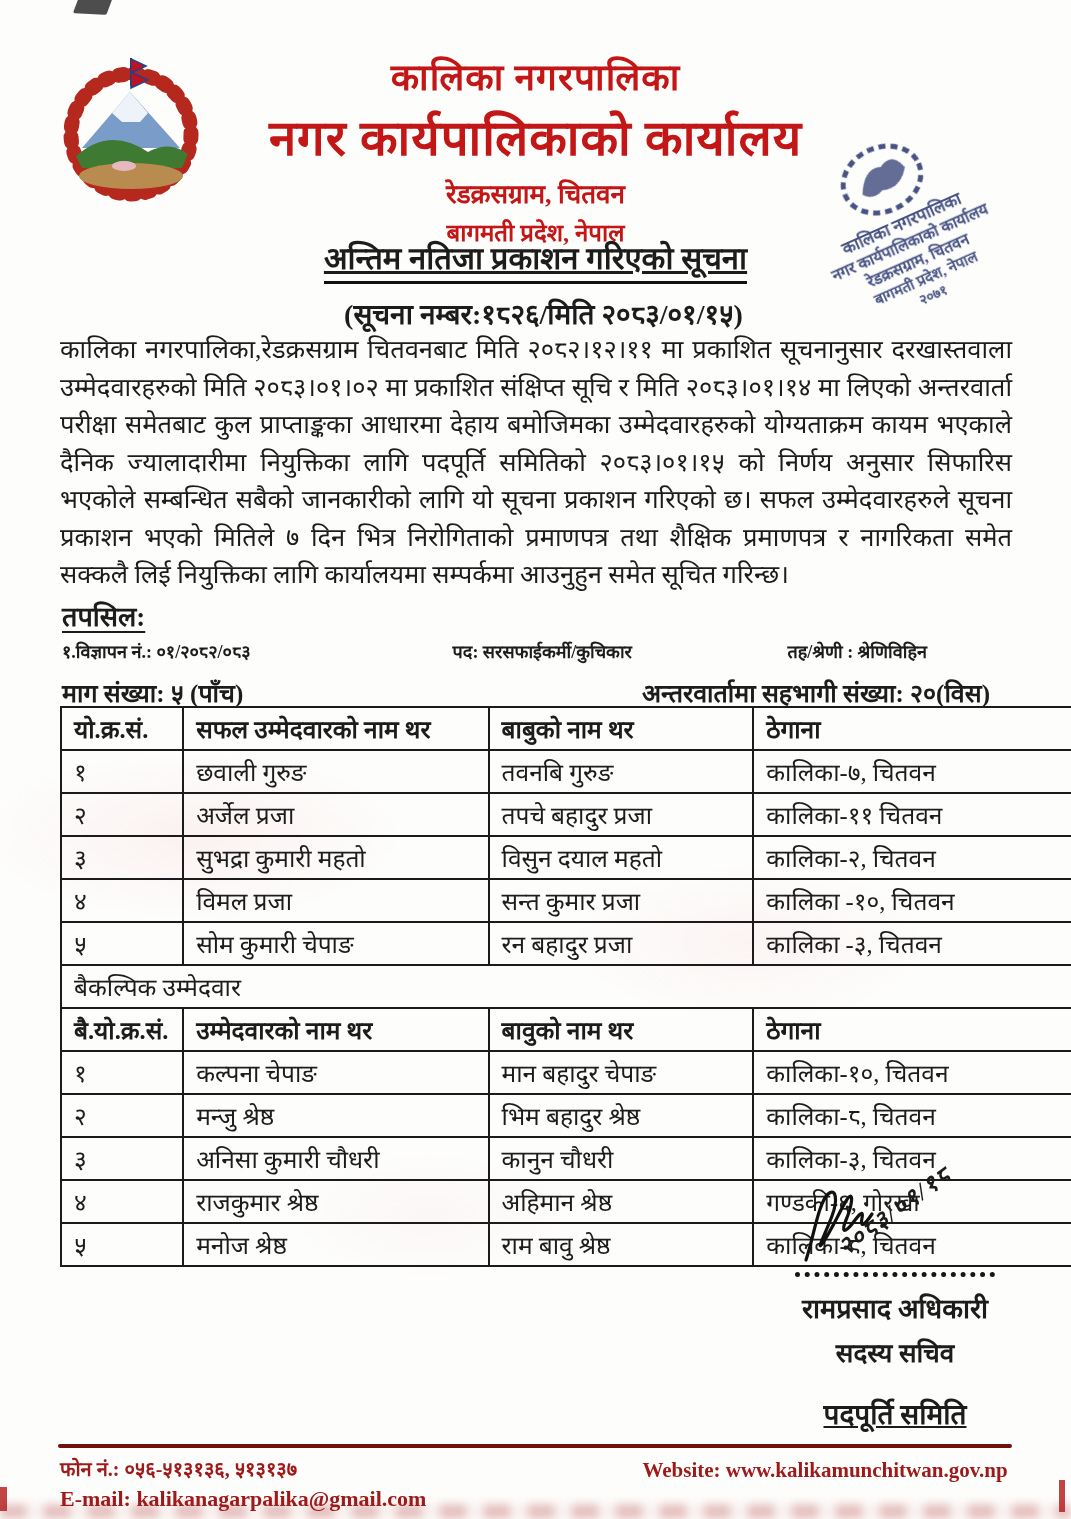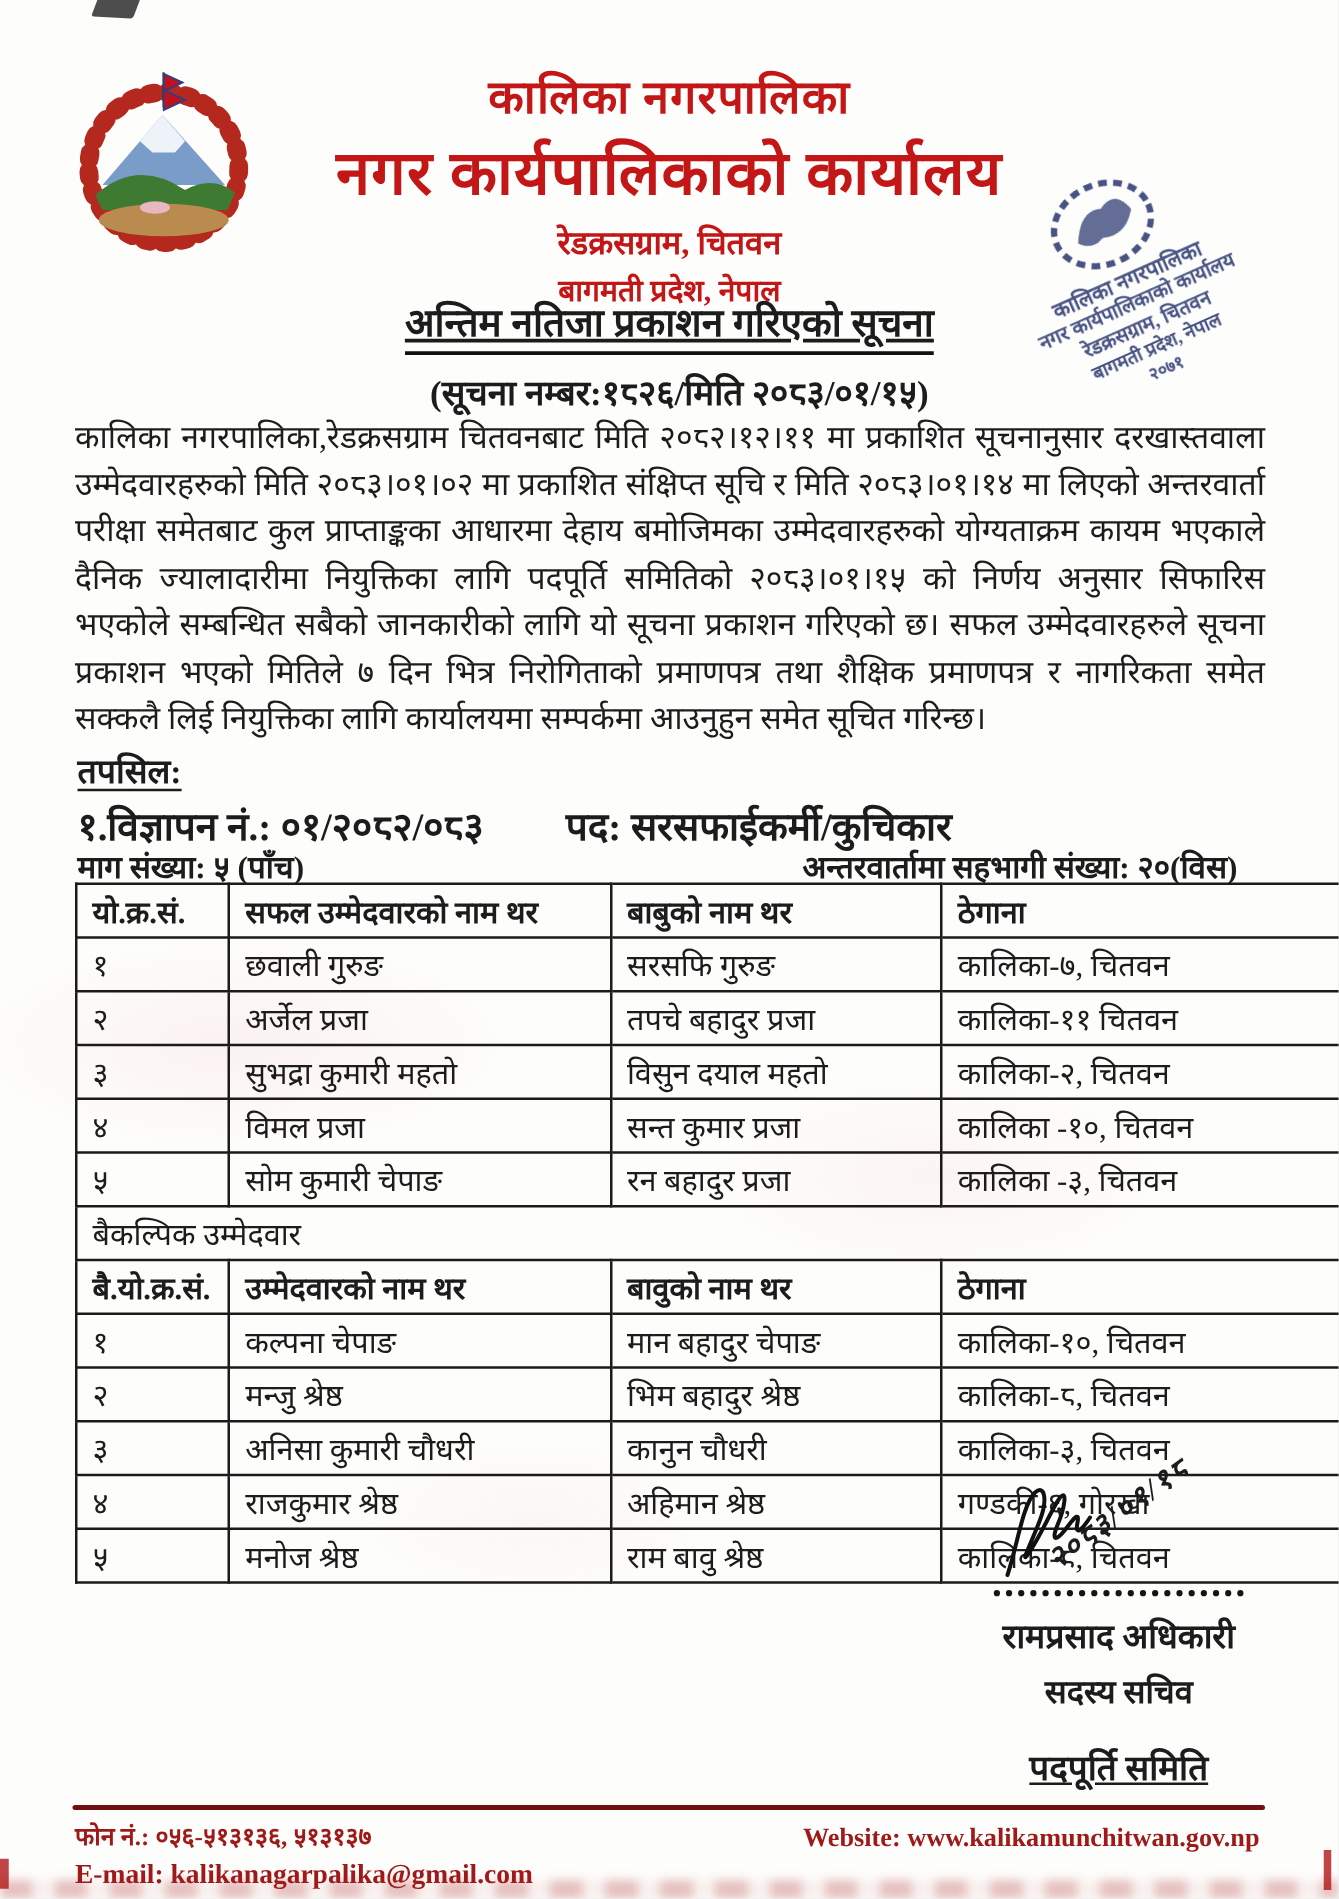--- a/index.html
+++ b/index.html
@@ -37,21 +37,21 @@
   .seal{position:absolute;left:778px;top:138px;width:260px;height:200px;transform:rotate(-24deg);
     color:var(--seal-blue);text-align:center;opacity:.92;filter:blur(.4px);}
   .seal .s-line{font-weight:bold;line-height:1.25;}
   
   .title-block{position:absolute;left:0;right:0;top:236px;text-align:center;}
   .doc-title{display:inline-block;font-size:31px;font-weight:bold;border-bottom:3px solid #111;padding-bottom:3px;text-decoration:underline;}
   .doc-sub{font-size:28px;font-weight:bold;margin-top:10px;padding-left:16px;}
   
   .body-para{position:absolute;left:60px;top:331px;width:952px;font-size:25.5px;line-height:37.5px;text-align:justify;}
   .tapasil{position:absolute;left:62px;top:597px;font-size:27px;font-weight:bold;text-decoration:underline;text-underline-offset:5px;}
-  .detail-row1{position:absolute;left:62px;top:639px;width:930px;display:flex;font-size:31px;font-weight:bold;}
+  .detail-row1{position:absolute;left:62px;top:639px;width:930px;display:flex;font-size:18px;font-weight:bold;}
   .detail-row1 .d-adv{width:42%;}
   .detail-row1 .d-post{width:36%;}
   .detail-row1 .d-level{width:22%;}
   .detail-row2{position:absolute;left:62px;top:675px;width:928px;display:flex;justify-content:space-between;font-size:25px;font-weight:bold;}
   
   table.results{position:absolute;left:60px;top:706px;width:1020px;border-collapse:collapse;font-size:24.5px;}
   table.results th,table.results td{border:2.5px solid #1b1b1b;padding:4px 12px;text-align:left;height:33px;vertical-align:middle;}
   table.results th{font-weight:bold;}
   td.span-row{font-weight:normal;}
   
@@ -117,20 +117,21 @@
     <div><span class="doc-title">अन्तिम नतिजा प्रकाशन गरिएको सूचना</span></div>
     <div class="doc-sub">(सूचना नम्बर:१८२६/मिति २०८३/०१/१५)</div>
   </div>
 
   <div class="body-para">कालिका नगरपालिका,रेडक्रसग्राम चितवनबाट मिति २०८२।१२।११ मा प्रकाशित सूचनानुसार दरखास्तवाला उम्मेदवारहरुको मिति २०८३।०१।०२ मा प्रकाशित संक्षिप्त सूचि र मिति २०८३।०१।१४ मा लिएको अन्तरवार्ता परीक्षा समेतबाट कुल प्राप्ताङ्कका आधारमा देहाय बमोजिमका उम्मेदवारहरुको योग्यताक्रम कायम भएकाले दैनिक ज्यालादारीमा नियुक्तिका लागि पदपूर्ति समितिको २०८३।०१।१५ को निर्णय अनुसार सिफारिस भएकोले सम्बन्धित सबैको जानकारीको लागि यो सूचना प्रकाशन गरिएको छ। सफल उम्मेदवारहरुले सूचना प्रकाशन भएको मितिले ७ दिन भित्र निरोगिताको प्रमाणपत्र तथा शैक्षिक प्रमाणपत्र र नागरिकता समेत सक्कलै लिई नियुक्तिका लागि कार्यालयमा सम्पर्कमा आउनुहुन समेत सूचित गरिन्छ।</div>
 
   <div class="tapasil">तपसिल:</div>
   <div class="detail-row1">
     <span class="d-adv">१.विज्ञापन नं.: ०१/२०८२/०८३</span>
     <span class="d-post">पद: सरसफाईकर्मी/कुचिकार</span>
+    <span class="d-level">तह/श्रेणी : श्रेणिविहिन</span>
   </div>
   <div class="detail-row2">
     <span>माग संख्या: ५ (पाँच)</span>
     <span>अन्तरवार्तामा सहभागी संख्या: २०(विस)</span>
   </div>
 
   <table class="results">
     <colgroup>
         <col style="width:12%">
         <col style="width:30%">
@@ -140,21 +141,21 @@
     <tbody>
         <tr>
       <th>यो.क्र.सं.</th>
       <th>सफल उम्मेदवारको नाम थर</th>
       <th>बाबुको नाम थर</th>
       <th>ठेगाना</th>
     </tr>
     <tr>
       <td>१</td>
       <td>छवाली गुरुङ</td>
-      <td>सरसफि गुरुङ</td>
+      <td>तवनबि गुरुङ</td>
       <td>कालिका-७, चितवन</td>
     </tr>
     <tr>
       <td>२</td>
       <td>अर्जेल प्रजा</td>
       <td>तपचे बहादुर प्रजा</td>
       <td>कालिका-११ चितवन</td>
     </tr>
     <tr>
       <td>३</td>

